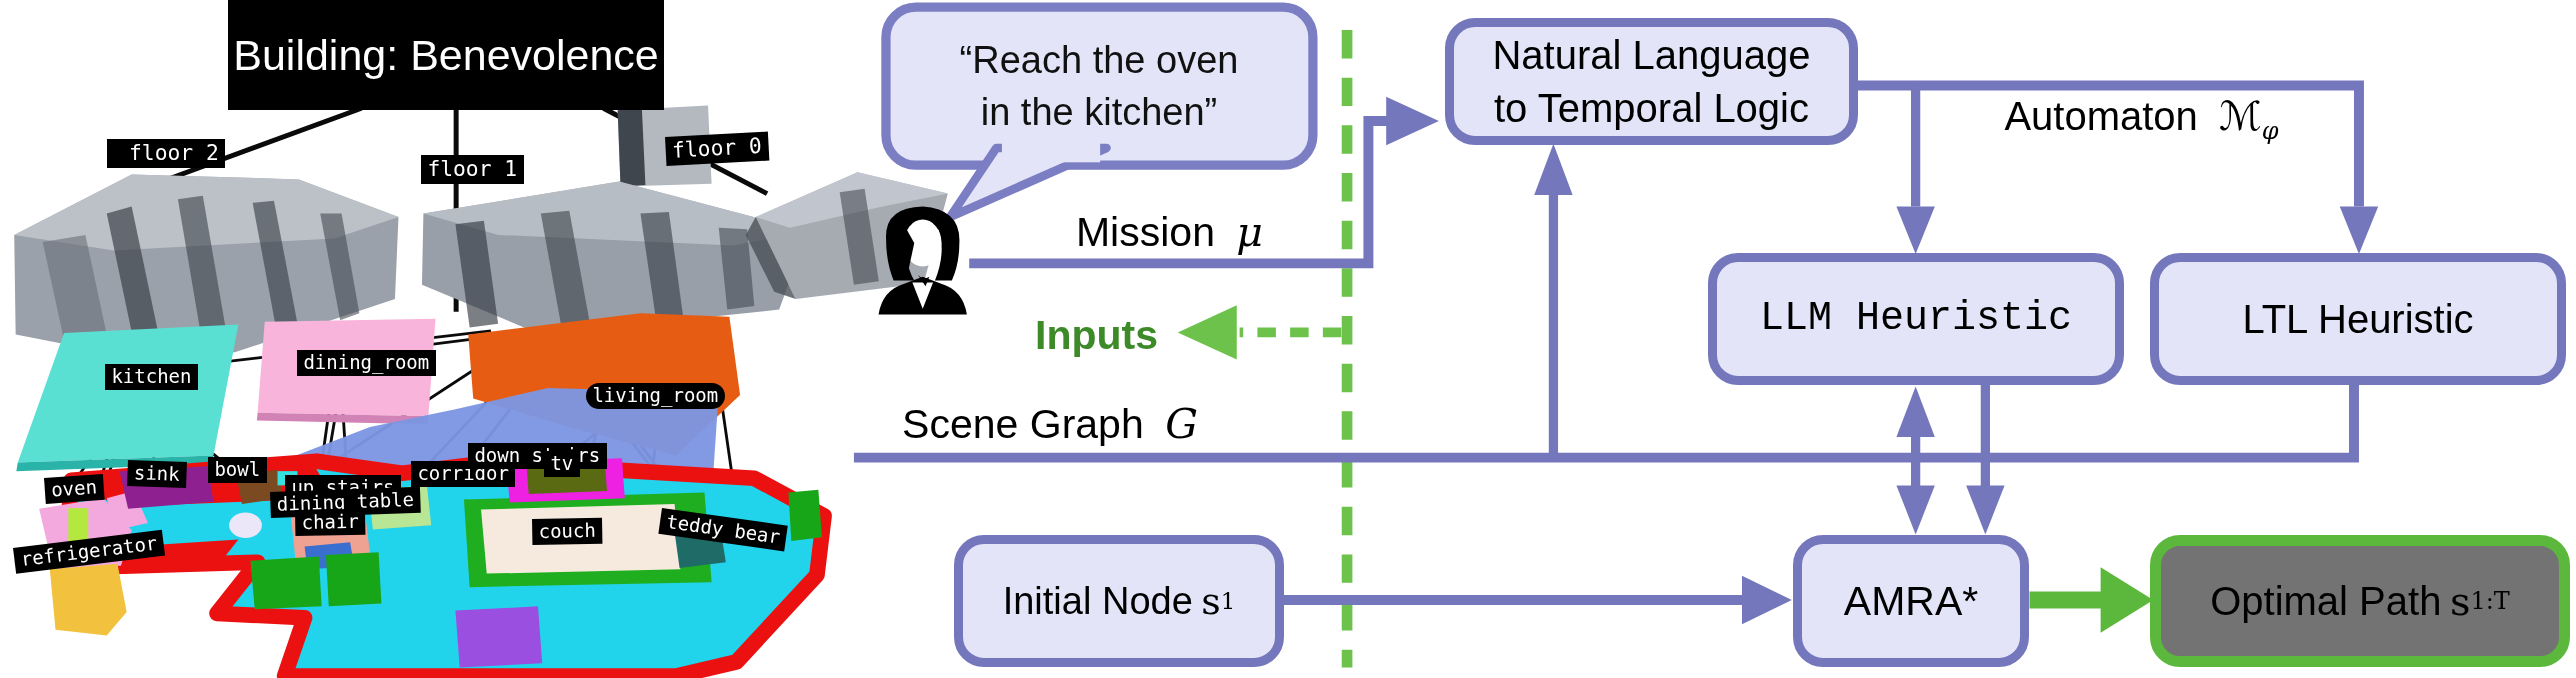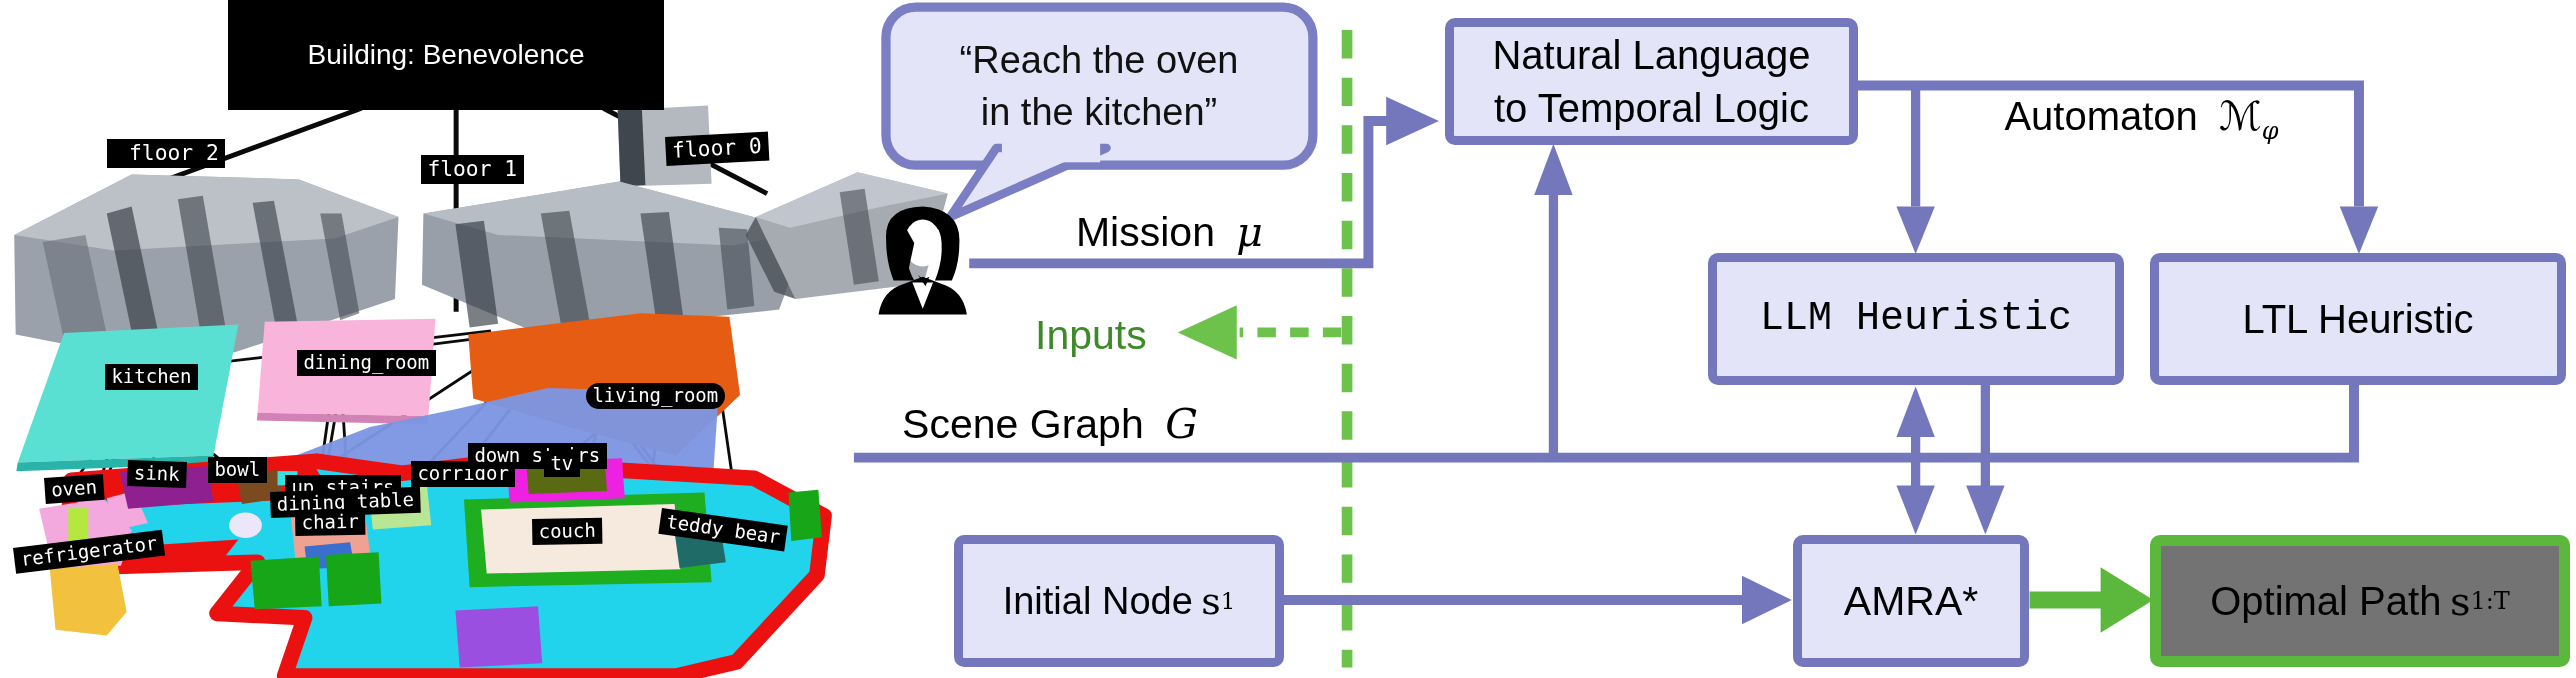--- a/index.html
+++ b/index.html
@@ -4,33 +4,33 @@
 <style>
   html,body{margin:0;padding:0;background:#fff;}
   .stage{position:relative;width:2576px;height:679px;background:#fff;overflow:hidden;
          font-family:"Liberation Sans",sans-serif;color:#111;}
   .stage svg.layer{position:absolute;left:0;top:0;}
   
   .chip{position:absolute;background:#000;color:#fff;font-family:"DejaVu Sans Mono",monospace;
         font-size:19px;line-height:1.15;padding:2.1px 6.4px;white-space:nowrap;transform-origin:left top;}
   .chip.big{font-size:21.3px;}
   
-  .node{position:absolute;box-sizing:border-box;border:9.3px solid #7477bb;border-radius:10px;
+  .node{position:absolute;box-sizing:border-box;border:9.3px solid #7477bb;border-radius:30px;
         background:#e3e4f7;display:flex;flex-direction:column;align-items:center;justify-content:center;
         text-align:center;font-size:40px;line-height:1.32;color:#000;}
   .node.green{border:11.4px solid #5cb83c;background:#737373;}
   .label{position:absolute;font-size:41px;color:#000;white-space:nowrap;}
   .label.center{text-align:center;}
   .green-text{color:#3d8b28;}
   .math{font-family:"DejaVu Serif",serif;font-style:italic;}
   .mathup{font-family:"DejaVu Serif",serif;}
   .scriptM{font-family:"DejaVu Serif","DejaVu Sans",serif;font-style:italic;}
   sub{font-size:.6em;line-height:0;}
   .title-box{position:absolute;left:228px;top:0;width:436px;height:110px;background:#000;color:#fff;
-             display:flex;align-items:center;justify-content:center;font-size:28px;white-space:nowrap;}
+             display:flex;align-items:center;justify-content:center;font-size:43px;white-space:nowrap;}
   .bubble-text{position:absolute;left:895px;top:15.7px;width:408px;height:142px;display:flex;flex-direction:column;
                align-items:center;justify-content:center;font-size:38px;line-height:1.35;}
 </style>
 </head>
 <body>
 
 <div class="stage">
 
   <svg class="layer" width="2576" height="679" viewBox="0 0 3620 954">
 
@@ -221,21 +221,21 @@
   <div class="bubble-text">
     <span>“Reach the oven</span>
     <span>in the kitchen”</span>
   </div>
 
   <div class="label center" style="left:1027px;top:208px;width:285px;">
     <span>Mission</span>
     <span class="math" style="margin-left:10px;">μ</span>
   </div>
 
-  <div class="label green-text" style="left:1035px;top:312px;">Inputs</div>
+  <div class="label green-text" style="left:1035px;top:312px;font-weight:bold;">Inputs</div>
 
   <div class="label center" style="left:879px;top:400px;width:342px;">
     <span>Scene Graph</span>
     <span class="math" style="margin-left:10px;">G</span>
   </div>
 
   <div class="label center" style="left:1985px;top:93px;width:313px;font-size:40px;">
     <span>Automaton</span>
     <span class="scriptM" style="margin-left:10px;">ℳ</span><sub class="math">φ</sub>
   </div>

